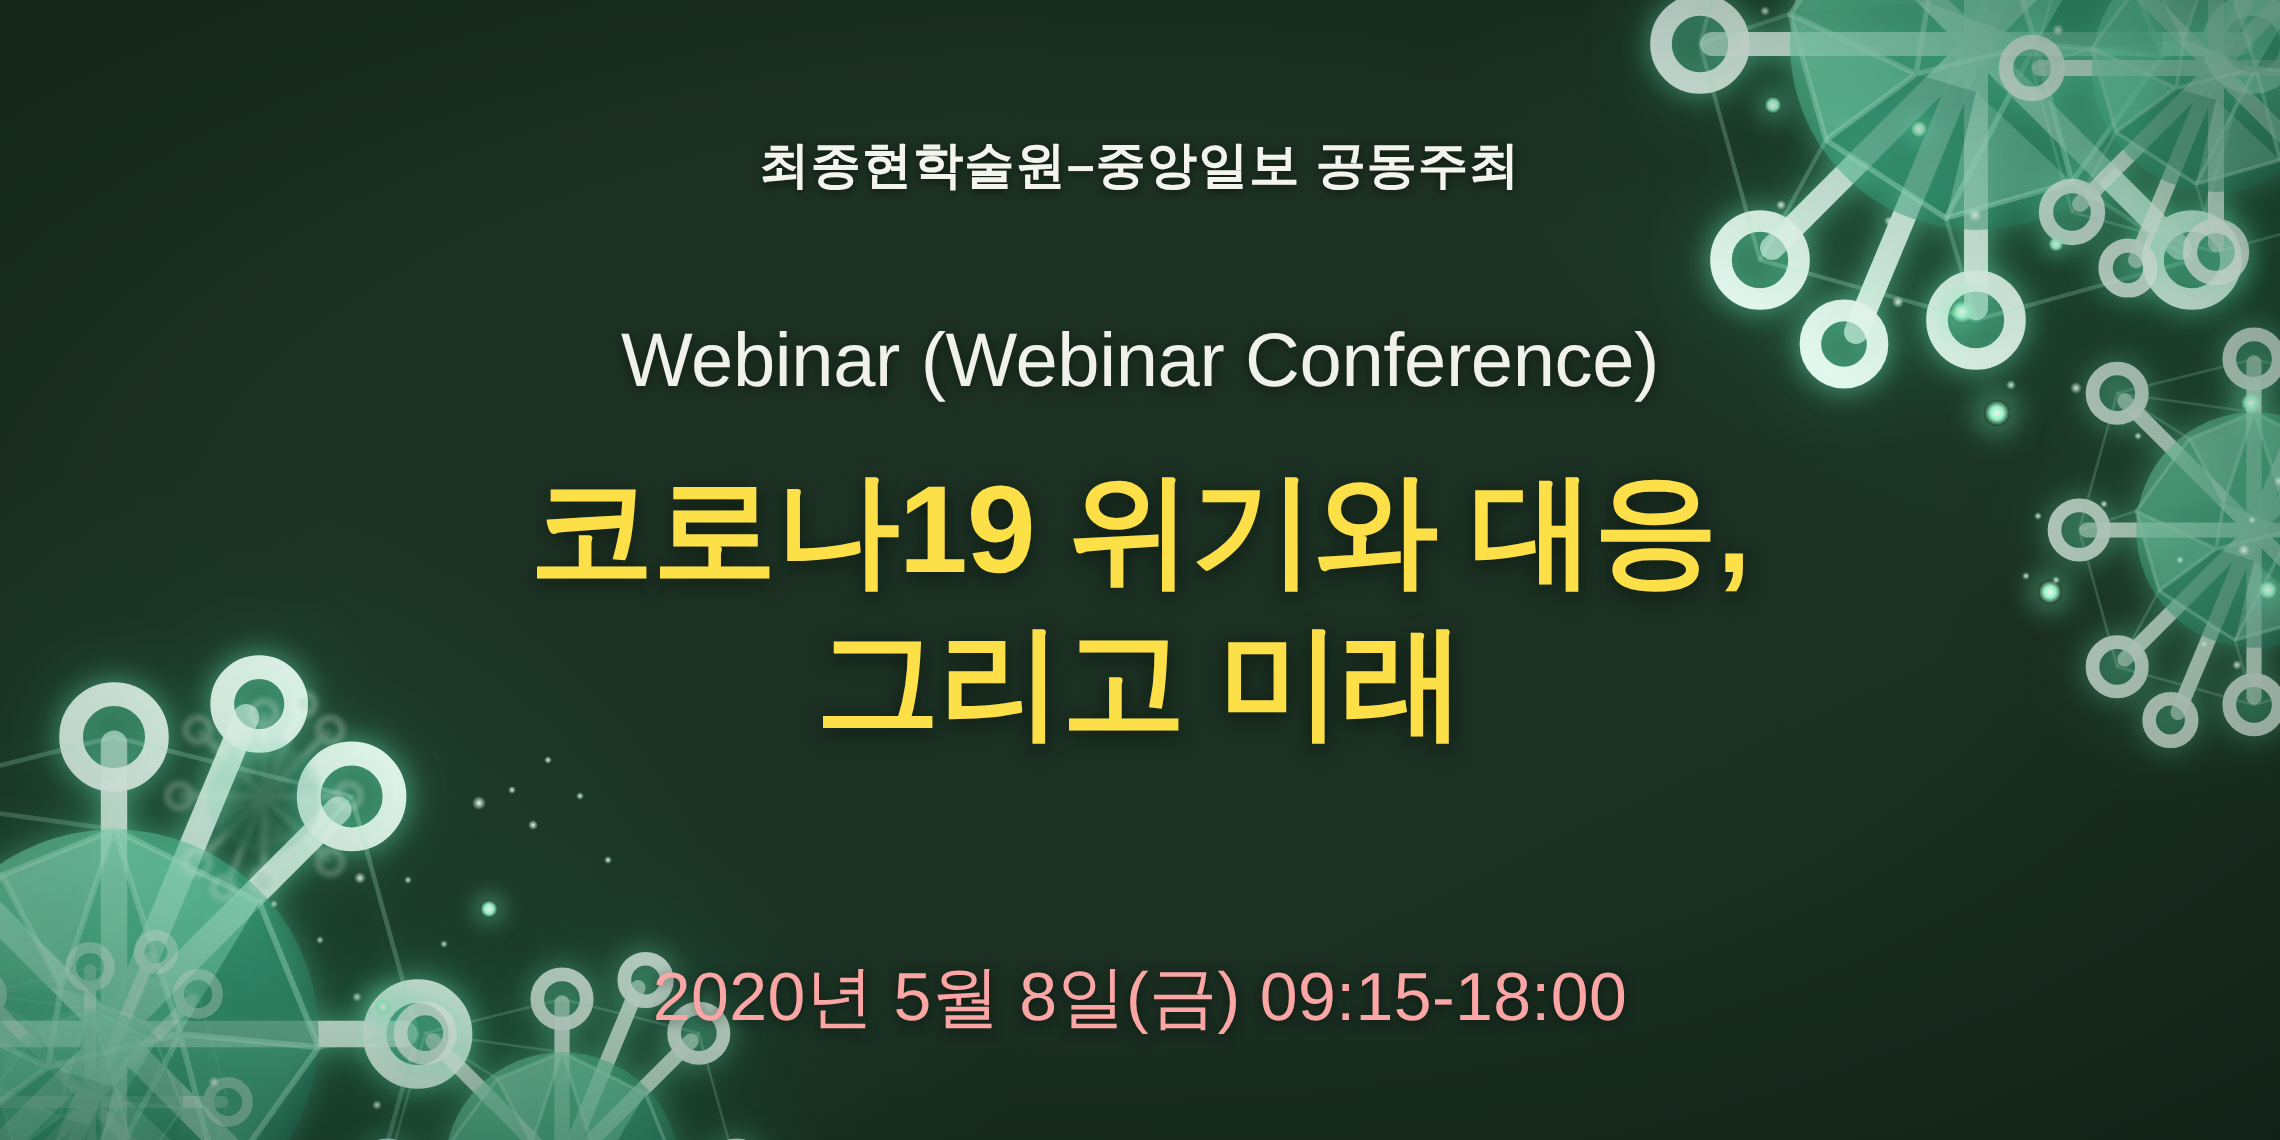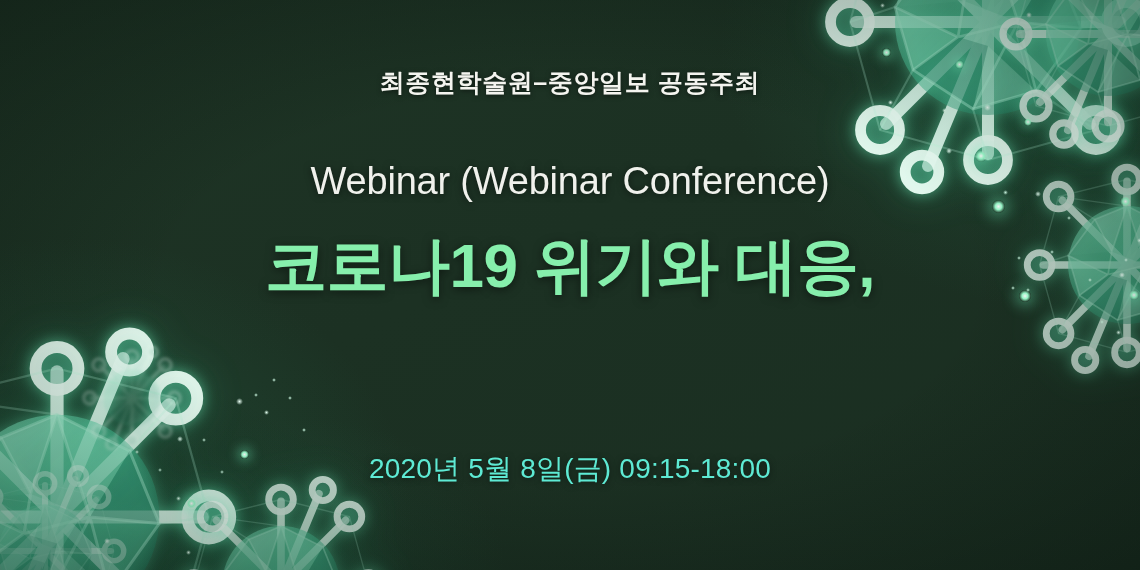--- a/index.html
+++ b/index.html
@@ -84,35 +84,35 @@
     font-size: 38px;
     font-weight: 400;
     letter-spacing: -0.2px;
     color: #f0f1ec;
     text-shadow: 0 1px 7px rgba(0,0,0,0.5);
     white-space: nowrap;
   }
   .headline {
     position: absolute;
     top: 228px; left: 0; right: 0;
-    color: #86efac;
+    color: #fde047;
     font-weight: 700;
     font-size: 62px;
     line-height: 1.23;
     letter-spacing: -0.5px;
     text-shadow: 0 2px 10px rgba(0,0,0,0.5);
   }
   .headline .hl-line { display: block; white-space: nowrap; }
   .datetime {
     position: absolute;
-    top: 450px; left: 0; right: 0;
-    font-size: 28px;
+    top: 476px; left: 0; right: 0;
+    font-size: 34px;
     font-weight: 400;
     letter-spacing: 0.2px;
-    color: #5eead4;
+    color: #fca5a5;
     text-shadow: 0 1px 6px rgba(0,0,0,0.5);
     white-space: nowrap;
   }
 </style>
 </head>
 <body>
 
 <div id="banner">
 
   <div class="bg-wash"></div>
@@ -279,18 +279,19 @@
 
   <div class="vignette"></div>
 
   <div class="content">
     <div class="eyebrow">최종현학술원–중앙일보 공동주최</div>
 
     <div class="subtitle">Webinar (Webinar Conference)</div>
 
     <div class="headline">
       <span class="hl-line">코로나19 위기와 대응,</span>
+      <span class="hl-line">그리고 미래</span>
     </div>
 
     <div class="datetime">2020년 5월 8일(금) 09:15-18:00</div>
   </div>
 
 </div>
 
 </body></html>

